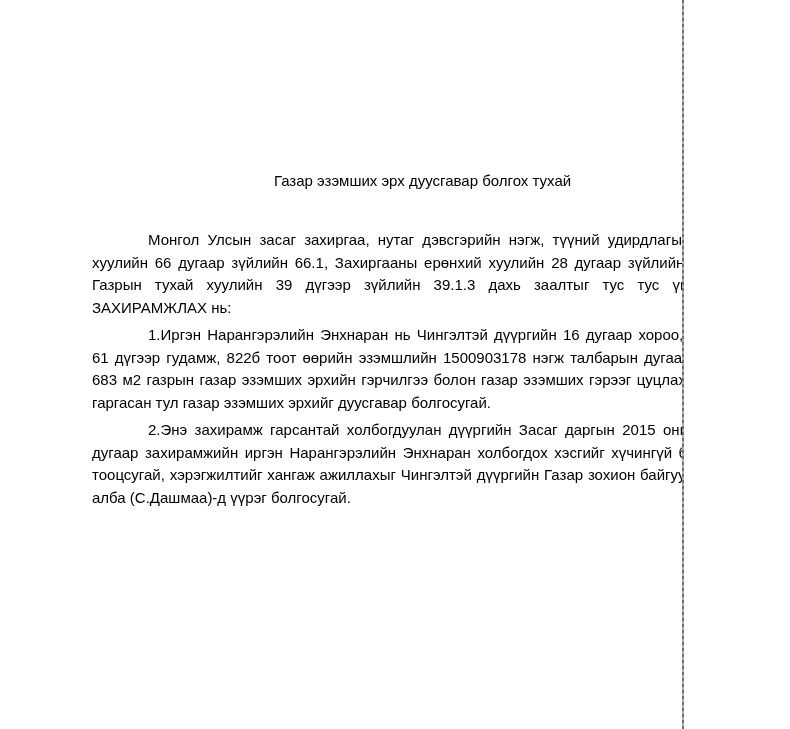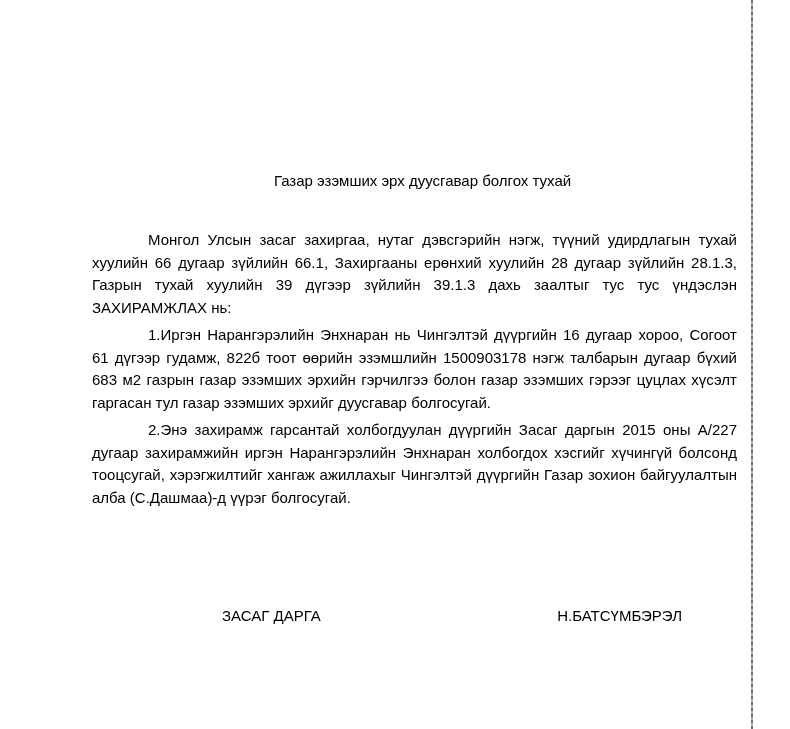--- a/index.html
+++ b/index.html
@@ -2,21 +2,21 @@
 <html><head>
 <meta charset="utf-8">
 <style>
   html, body {
     margin: 0;
     padding: 0;
     background: #ffffff;
   }
   .page {
     position: relative;
-    width: 753px;
+    width: 684px;
     height: 729px;
     background: #ffffff;
     overflow: hidden;
     font-family: "Liberation Sans", sans-serif;
     color: #000000;
   }
   .doc {
     position: absolute;
     left: 92px;
     top: 0;
@@ -65,20 +65,16 @@
   <div class="doc">
     <div class="title">Газар эзэмших эрх дуусгавар болгох тухай</div>
 
     <p class="para">Монгол Улсын засаг захиргаа, нутаг дэвсгэрийн нэгж, түүний удирдлагын тухай хуулийн 66 дугаар зүйлийн 66.1, Захиргааны ерөнхий хуулийн 28 дугаар зүйлийн 28.1.3, Газрын тухай хуулийн 39 дүгээр зүйлийн 39.1.3 дахь заалтыг тус тус үндэслэн ЗАХИРАМЖЛАХ нь:</p>
 
     <p class="para">1.Иргэн Нарангэрэлийн Энхнаран нь Чингэлтэй дүүргийн 16 дугаар хороо, Согоот 61 дүгээр гудамж, 822б тоот өөрийн эзэмшлийн 1500903178 нэгж талбарын дугаар бүхий 683 м2 газрын газар эзэмших эрхийн гэрчилгээ болон газар эзэмших гэрээг цуцлах хүсэлт гаргасан тул газар эзэмших эрхийг дуусгавар болгосугай.</p>
 
     <p class="para">2.Энэ захирамж гарсантай холбогдуулан дүүргийн Засаг даргын 2015 оны А/227 дугаар захирамжийн иргэн Нарангэрэлийн Энхнаран холбогдох хэсгийг хүчингүй болсонд тооцсугай, хэрэгжилтийг хангаж ажиллахыг Чингэлтэй дүүргийн Газар зохион байгуулалтын алба (С.Дашмаа)-д үүрэг болгосугай.</p>
 
 
-    <div class="sig-row">
-      <span>ЗАСАГ ДАРГА</span>
-      <span>Н.БАТСҮМБЭРЭЛ</span>
-    </div>
   </div>
 
   <div class="edge-line"></div>
 </div>
 
 </body></html>

